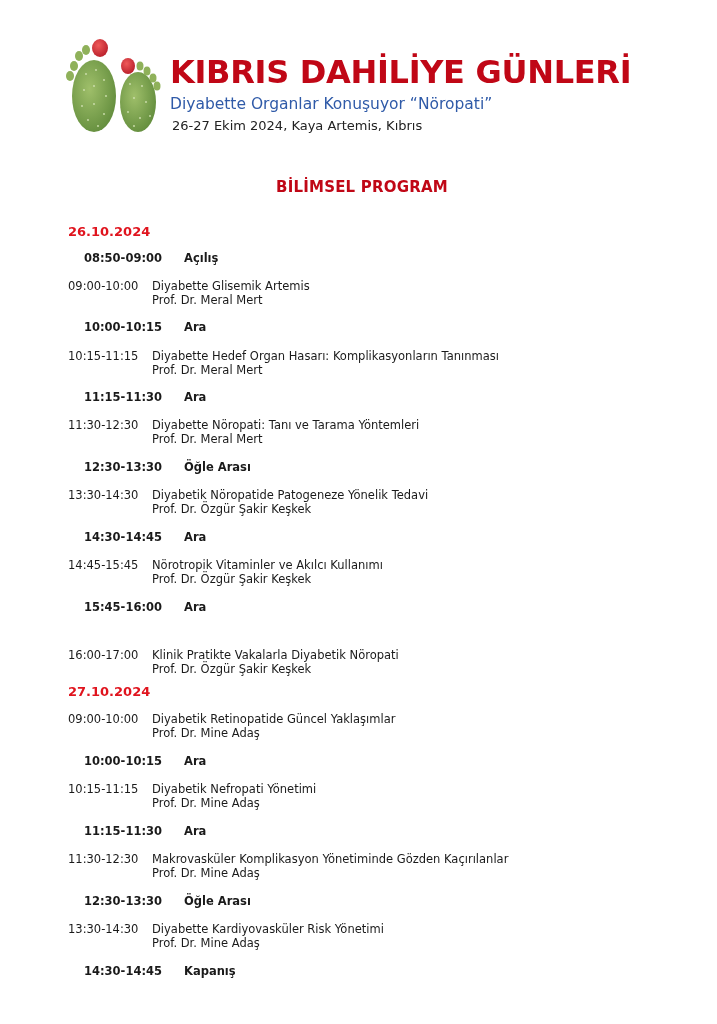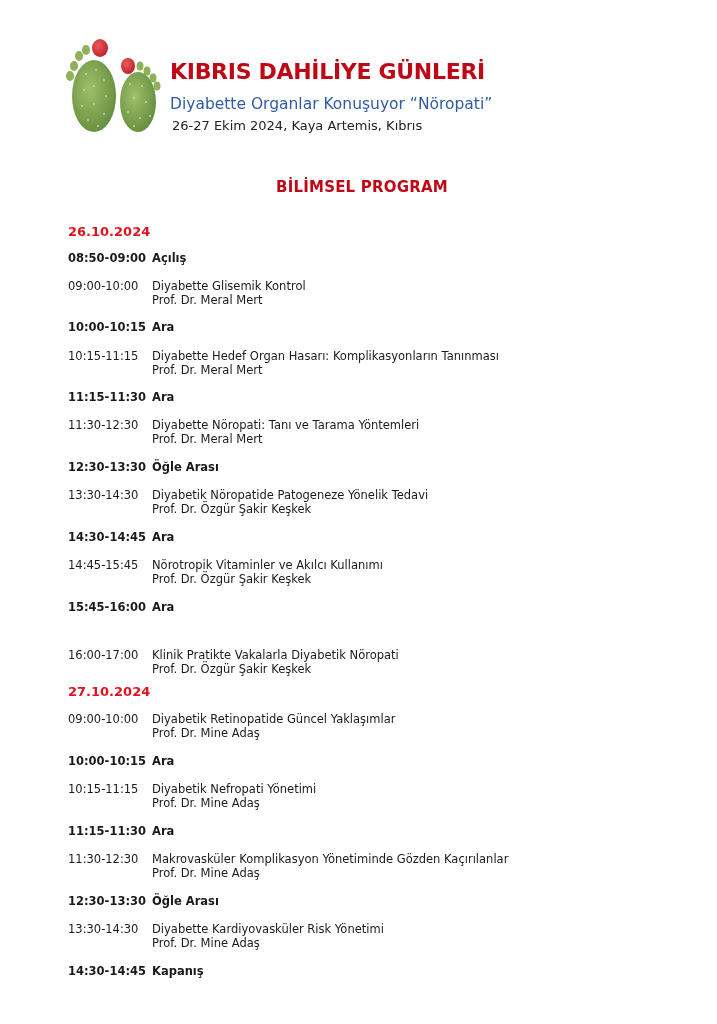--- a/index.html
+++ b/index.html
@@ -1,29 +1,29 @@
 <!DOCTYPE html>
 <html><head>
 <meta charset="utf-8">
 <style>
   html, body { margin:0; padding:0; background:#ffffff; }
   body { width:717px; height:1024px; position:relative; overflow:hidden;
          font-family:"DejaVu Sans", sans-serif; color:#1a1a1a; }
   .logo { position:absolute; left:64px; top:34px; width:100px; height:100px; }
   .title { position:absolute; left:170px; top:54px; font-family:"DejaVu Sans", sans-serif;
-           font-weight:bold; font-size:22px; letter-spacing:-0.3px; color:#c00716; line-height:36px; white-space:nowrap; }
+           font-weight:bold; font-size:32px; letter-spacing:-0.3px; color:#c00716; line-height:36px; white-space:nowrap; }
   .subtitle { position:absolute; left:170px; top:94px; font-size:15.5px; color:#2f5aa8; line-height:20px; white-space:nowrap; }
   .dateline { position:absolute; left:172px; top:117px; font-size:13px; color:#222; line-height:18px; white-space:nowrap; }
   .section-title { position:absolute; left:0; width:649px; top:178px; text-align:center; padding-left:75px; box-sizing:border-box;
            font-weight:bold; font-size:15px; color:#c00716; letter-spacing:0.2px; }
   .day-date { position:absolute; left:68px; font-weight:bold; font-size:13px; color:#e0141e; }
   .row { position:absolute; left:68px; font-size:11.5px; line-height:14px; color:#1a1a1a; }
   .row .time { display:inline-block; width:84px; vertical-align:top; white-space:nowrap; }
   .row .body { display:inline-block; vertical-align:top; }
-  .row.bold .time, .row.bold .body { font-weight:bold; }
+  .row.bold .time, .row.bold .body { font-weight:bold;margin-left:16px; }
   .row .speaker { display:block; }
 </style>
 </head>
 <body>
 
 <svg class="logo" viewBox="0 0 100 100">
   <defs>
     <radialGradient id="padg" cx="40%" cy="40%" r="70%">
       <stop offset="0%" stop-color="#9fbf6a"></stop>
       <stop offset="100%" stop-color="#5f8a3a"></stop>
@@ -73,21 +73,21 @@
 <div class="dateline">26-27 Ekim 2024, Kaya Artemis, Kıbrıs</div>
 
 <div class="section-title">BİLİMSEL PROGRAM</div>
 
 <div class="day-date" style="top:224px">26.10.2024</div>
 
 <div class="row bold" style="top:251px">
   <span class="time">08:50-09:00</span><span class="body"><span>Açılış</span></span>
 </div>
 <div class="row" style="top:279px">
-  <span class="time">09:00-10:00</span><span class="body"><span>Diyabette Glisemik Kontrol</span><span class="speaker">Prof. Dr. Meral Mert</span></span>
+  <span class="time">09:00-10:00</span><span class="body"><span>Diyabette Glisemik Artemis</span><span class="speaker">Prof. Dr. Meral Mert</span></span>
 </div>
 <div class="row bold" style="top:320px">
   <span class="time">10:00-10:15</span><span class="body"><span>Ara</span></span>
 </div>
 <div class="row" style="top:349px">
   <span class="time">10:15-11:15</span><span class="body"><span>Diyabette Hedef Organ Hasarı: Komplikasyonların Tanınması</span><span class="speaker">Prof. Dr. Meral Mert</span></span>
 </div>
 <div class="row bold" style="top:390px">
   <span class="time">11:15-11:30</span><span class="body"><span>Ara</span></span>
 </div>

